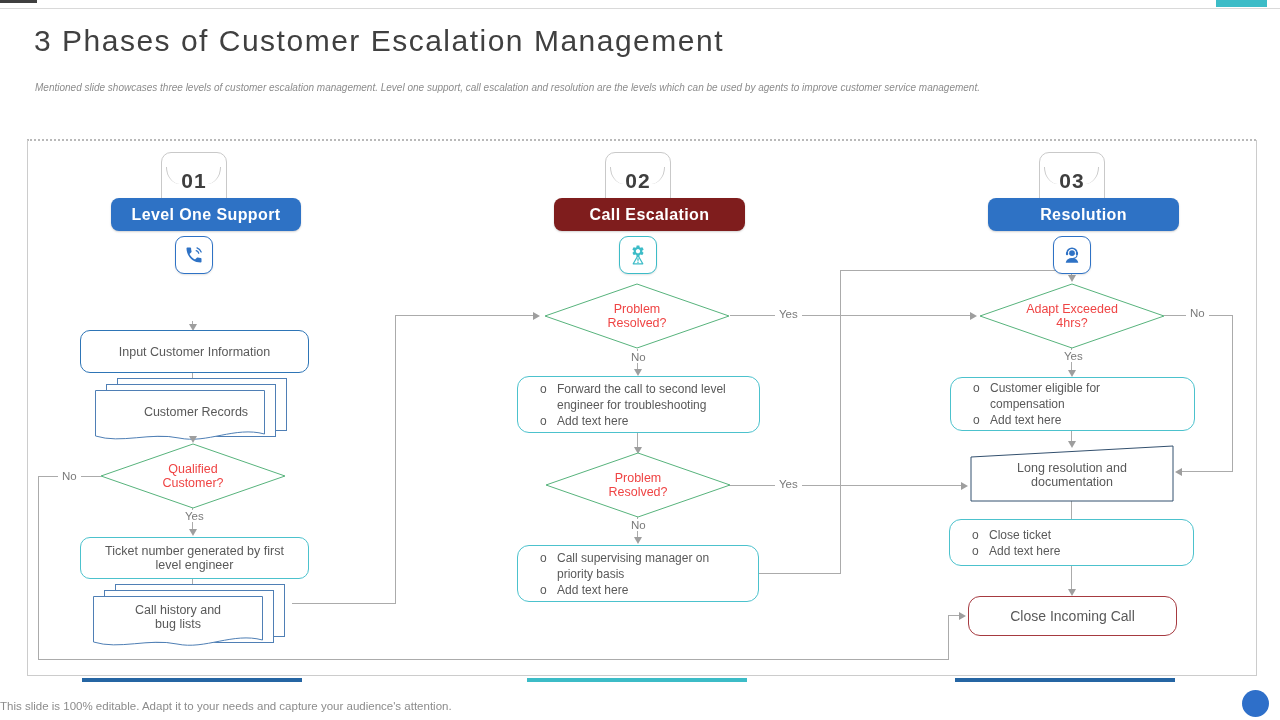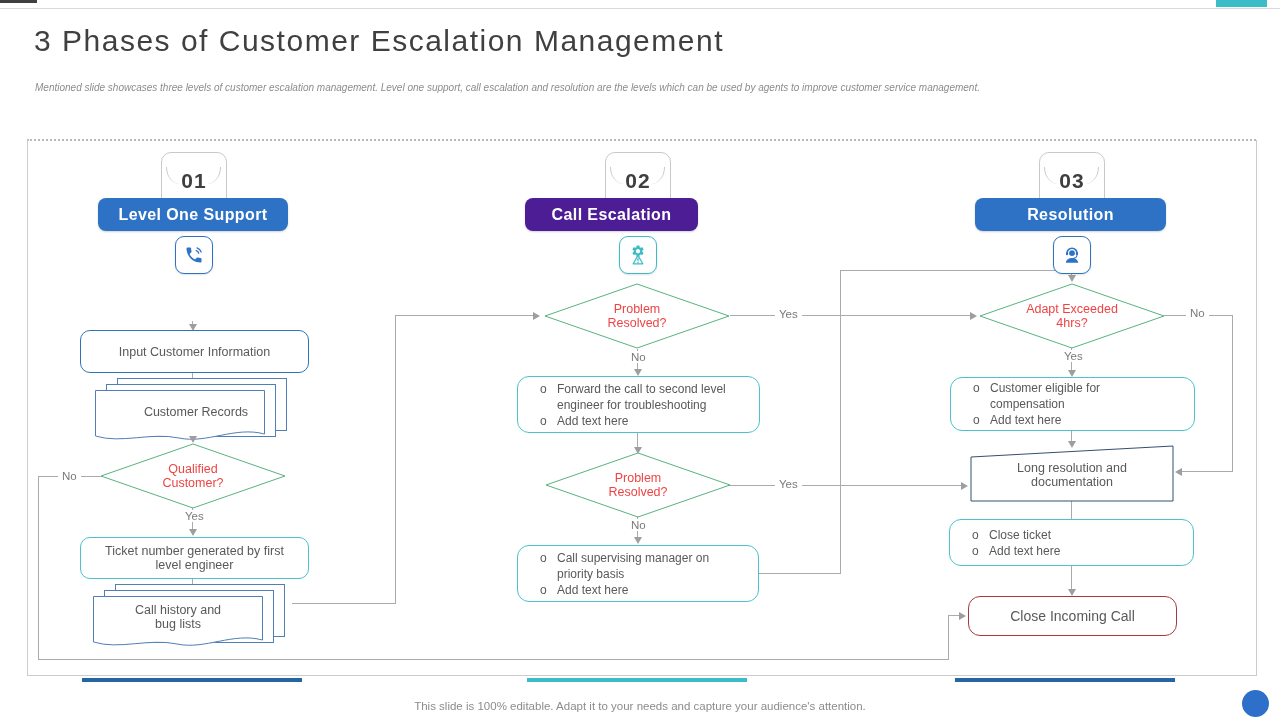--- a/index.html
+++ b/index.html
@@ -25,21 +25,21 @@
   .numbox{position:absolute;top:112px;width:64px;height:55px;background:#fff;border:1px solid #c9c9c9;
           border-radius:10px;display:flex;align-items:center;justify-content:center;
           font-size:21px;font-weight:bold;color:#3f3f3f;z-index:3;letter-spacing:1px;margin-top:40px;}
   .leg{position:absolute;top:167px;width:15px;height:17px;z-index:3;}
   .leg.l{border-left:1px solid #c9c9c9;border-bottom-left-radius:14px 17px;}
   .leg.r{border-right:1px solid #c9c9c9;border-bottom-right-radius:14px 17px;}
 
   
   .pill{position:absolute;top:198px;height:33px;border-radius:8px;color:#fff;font-weight:bold;
         font-size:16px;display:flex;align-items:center;justify-content:center;z-index:3;
-        letter-spacing:.4px;box-shadow:0 1px 2px rgba(0,0,0,.18);}
+        letter-spacing:.4px;box-shadow:0 1px 2px rgba(0,0,0,.18);margin-left:13px;}
 
   
   .chip{position:absolute;top:236px;width:36px;height:36px;background:#fff;border-radius:9px;
         display:flex;align-items:center;justify-content:center;z-index:3;box-shadow:0 1px 2px rgba(0,0,0,.12);}
 
   
   .shape{position:absolute;background:#fff;display:flex;align-items:center;justify-content:center;
          text-align:center;color:#595959;font-size:13px;z-index:3;}
   .rounded{border-radius:10px;}
   .diamond{position:absolute;z-index:3;}
@@ -56,21 +56,21 @@
   
   .cl{position:absolute;background:#ababab;z-index:2;}
   .arr{position:absolute;width:0;height:0;z-index:2;}
   .arr.down{border-left:4px solid transparent;border-right:4px solid transparent;border-top:7px solid #9e9e9e;}
   .arr.right{border-top:4px solid transparent;border-bottom:4px solid transparent;border-left:7px solid #9e9e9e;}
   .arr.left{border-top:4px solid transparent;border-bottom:4px solid transparent;border-right:7px solid #9e9e9e;}
   .lbl{position:absolute;background:#fff;color:#7a7a7a;font-size:11.5px;padding:0 4px;z-index:4;}
 
   
   .bbar{position:absolute;top:678px;height:4px;width:220px;z-index:1;}
-  .footer{position:absolute;left:0;top:700px;width:1280px;text-align:center;font-size:11.5px;color:#8c8c8c;}
+  .footer{position:absolute;left:0;top:700px;width:1280px;font-size:11.5px;color:#8c8c8c;}
   .dot-br{position:absolute;left:1242px;top:690px;width:27px;height:27px;border-radius:50%;background:#2e6fc9;}
 </style>
 </head>
 <body>
 
 <div id="slide">
 
   <div class="top-dark"></div>
   <div class="top-rule"></div>
   <div class="top-teal"></div>
@@ -149,21 +149,21 @@
   <div class="leg l" style="left:166px"></div>
   <div class="leg r" style="left:205px"></div>
   <div class="numbox" style="left:605px">02</div>
   <div class="leg l" style="left:610px"></div>
   <div class="leg r" style="left:649px"></div>
   <div class="numbox" style="left:1039px">03</div>
   <div class="leg l" style="left:1044px"></div>
   <div class="leg r" style="left:1083px"></div>
 
   <div class="pill" style="left:98px;width:190px;background:#2e72c5">Level One Support</div>
-  <div class="pill" style="left:525px;width:173px;background:#4c1d95">Call Escalation</div>
+  <div class="pill" style="left:541px;width:191px;background:#7f1d1d">Call Escalation</div>
   <div class="pill" style="left:975px;width:191px;background:#2e72c5">Resolution</div>
 
   <div class="chip" style="left:175px;border:1px solid #2e72c5">
     <svg viewBox="0 0 24 24" width="20" height="20">
       <path fill="#2e72c5" d="M6.62 10.79c1.44 2.83 3.76 5.14 6.59 6.59l2.2-2.2c.27-.27.67-.36 1.02-.24 1.12.37 2.33.57 3.57.57.55 0 1 .45 1 1V20c0 .55-.45 1-1 1-9.39 0-17-7.61-17-17 0-.55.45-1 1-1h3.5c.55 0 1 .45 1 1 0 1.25.2 2.45.57 3.57.11.35.03.74-.24 1.02l-2.21 2.2z"></path>
       <path fill="none" stroke="#2e72c5" stroke-width="1.5" stroke-linecap="round" d="M14.6 6.8a4.8 4.8 0 0 1 3.1 3.1"></path>
       <path fill="none" stroke="#2e72c5" stroke-width="1.5" stroke-linecap="round" d="M15.6 3.4a8 8 0 0 1 5 5"></path>
     </svg>
   </div>
   <div class="chip" style="left:619px;border:1px solid #3cbcc7">

